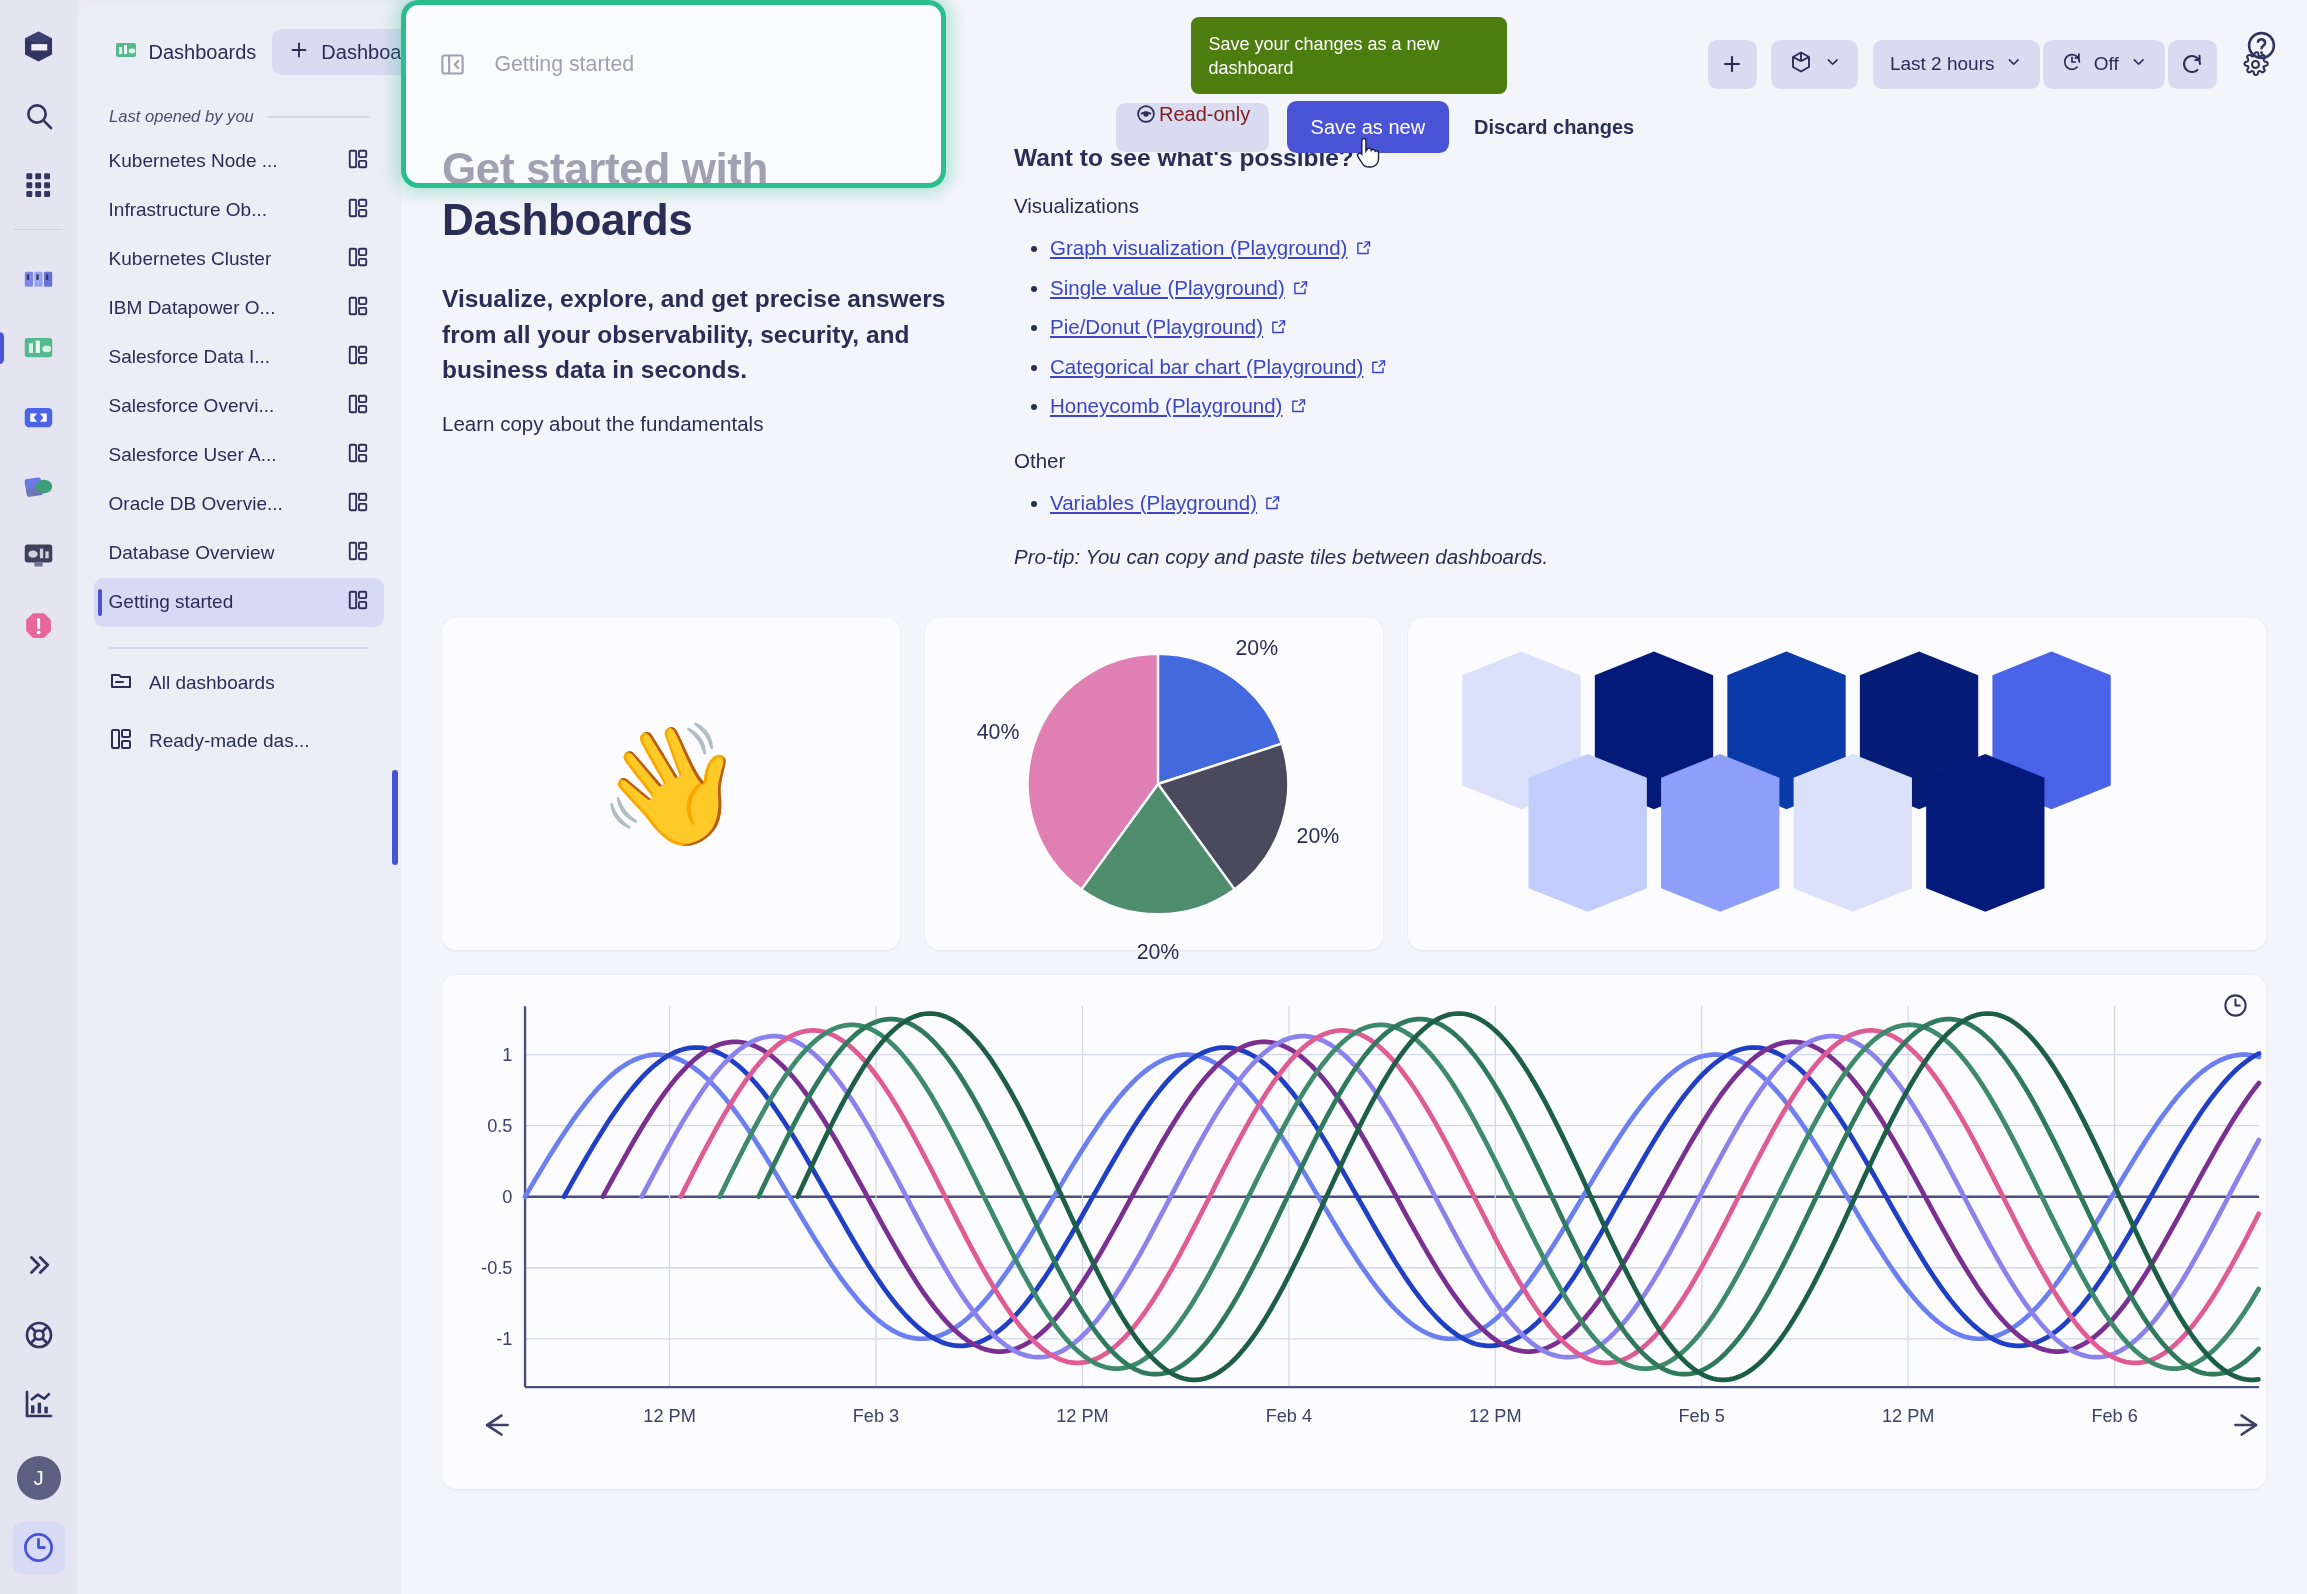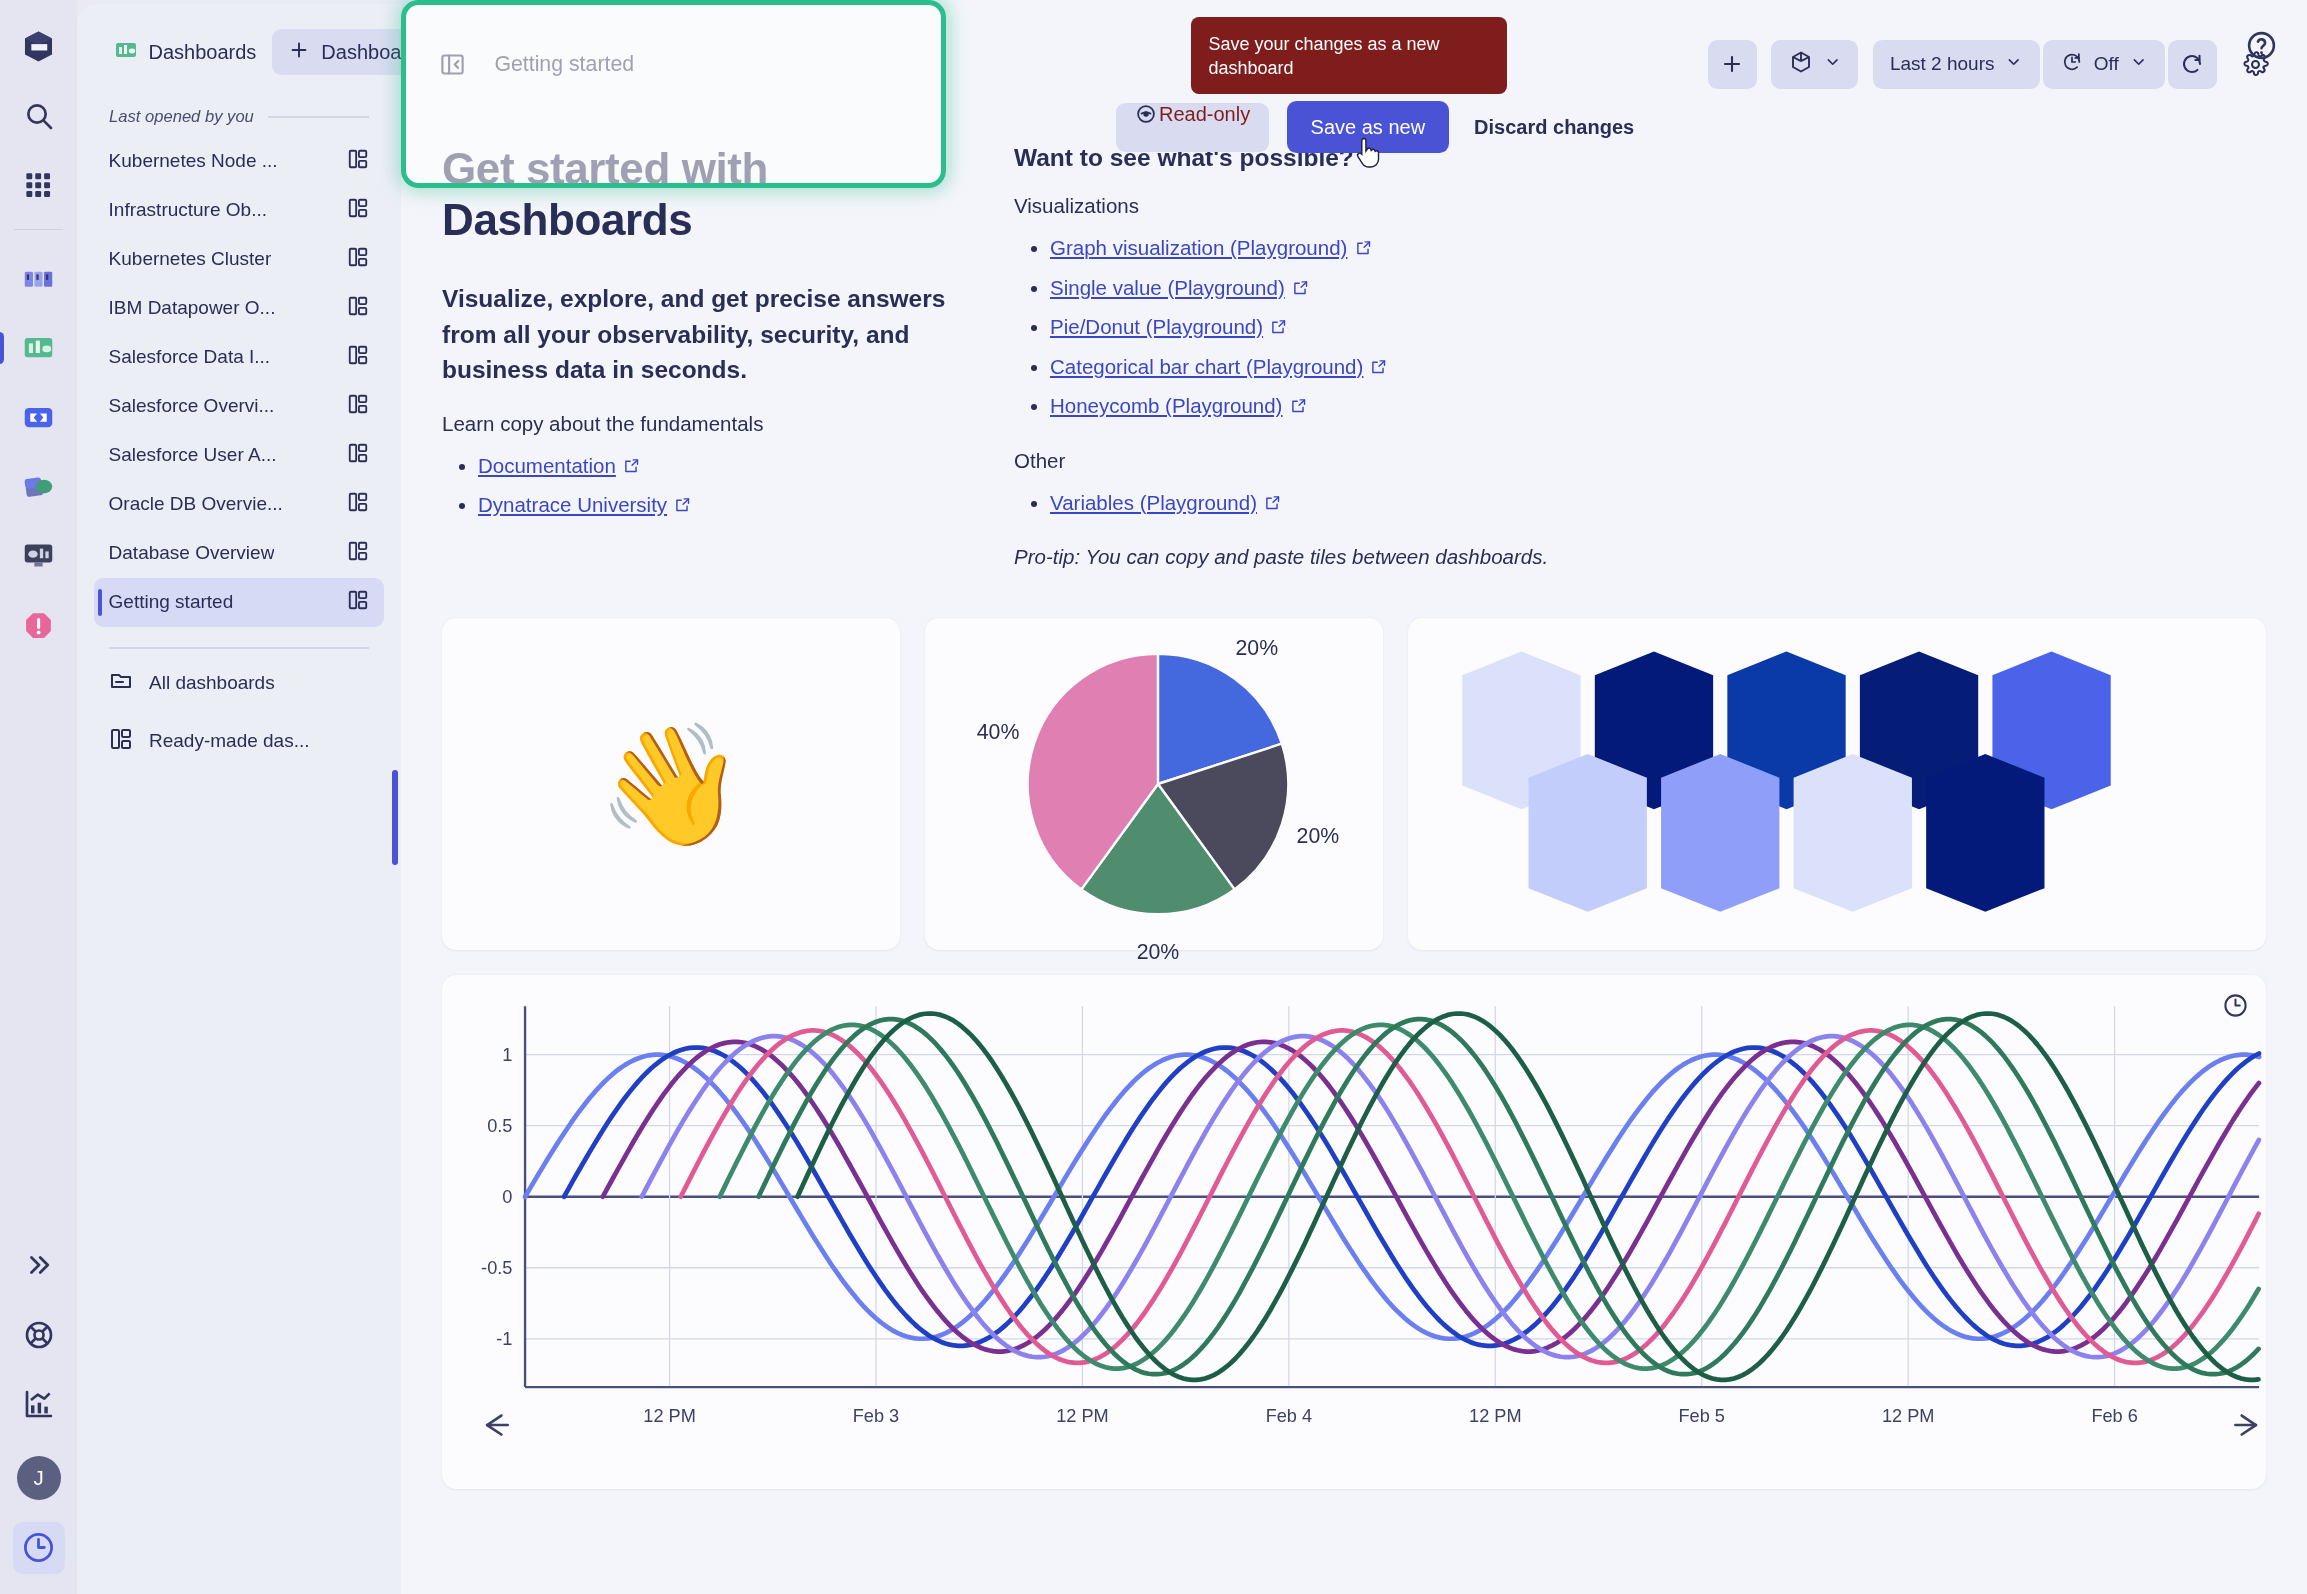--- a/index.html
+++ b/index.html
@@ -134,21 +134,21 @@
     height: 52px; padding: 0 24px; font-size: 20px; cursor: pointer;
     margin-left: 17.4px; font-family: inherit; white-space: nowrap;
   }
   .discard {
     margin-left: 25px; font-size: 20px; color: #2a2d56; cursor: pointer;
     white-space: nowrap;
     font-weight: bold;
   }
   .tooltip {
     position: absolute; left: 790px; top: 17.4px;
-    background: #7f1d1d; color: #fff; border-radius: 8px;
+    background: #4d7c0f; color: #fff; border-radius: 8px;
     padding: 14.2px 17.4px; font-size: 18px; line-height: 1.35;
     max-width: 316px;
   }
   .cursor-hand {
     position: absolute; left: 952px; top: 136px; width: 32px; height: 36px;
     pointer-events: none;
   }
   .help-q {
     position: absolute; right: 22px; top: 22px; width: 47px; height: 47px;
     display: flex; align-items: center; justify-content: center; cursor: pointer;
@@ -580,32 +580,20 @@
         </svg>
     </div>
   </div>
 
   <div class="content">
     <div class="intro">
       <div class="intro-left">
         <h1 class="big">Get started with Dashboards</h1>
         <p class="lead">Visualize, explore, and get precise answers from all your observability, security, and business data in seconds.</p>
         <p class="sub">Learn copy about the fundamentals</p>
-        <ul class="bl" id="learn-links">
-            <li><a class="lnk">Documentation</a><span class="ext"><svg width="17.4" height="17.4" viewBox="0 0 24 24" fill="none" stroke="#3b46c4" stroke-width="2" stroke-linecap="round" stroke-linejoin="round">
-                  <polyline points="14,4 20,4 20,10"></polyline>
-                  <line x1="20" y1="4" x2="12.5" y2="11.5"></line>
-                  <polyline points="18,14 18,20 4,20 4,6 10,6"></polyline>
-                </svg></span></li>
-            <li><a class="lnk">Dynatrace University</a><span class="ext"><svg width="17.4" height="17.4" viewBox="0 0 24 24" fill="none" stroke="#3b46c4" stroke-width="2" stroke-linecap="round" stroke-linejoin="round">
-                  <polyline points="14,4 20,4 20,10"></polyline>
-                  <line x1="20" y1="4" x2="12.5" y2="11.5"></line>
-                  <polyline points="18,14 18,20 4,20 4,6 10,6"></polyline>
-                </svg></span></li>
-          </ul>
       </div>
       <div class="intro-right">
         <h2 class="ttl">Want to see what's possible?</h2>
         <p class="grp">Visualizations</p>
         <ul class="bl" id="viz-links">
             <li><a class="lnk">Graph visualization (Playground)</a><span class="ext"><svg width="17.4" height="17.4" viewBox="0 0 24 24" fill="none" stroke="#3b46c4" stroke-width="2" stroke-linecap="round" stroke-linejoin="round">
                   <polyline points="14,4 20,4 20,10"></polyline>
                   <line x1="20" y1="4" x2="12.5" y2="11.5"></line>
                   <polyline points="18,14 18,20 4,20 4,6 10,6"></polyline>
                 </svg></span></li>

